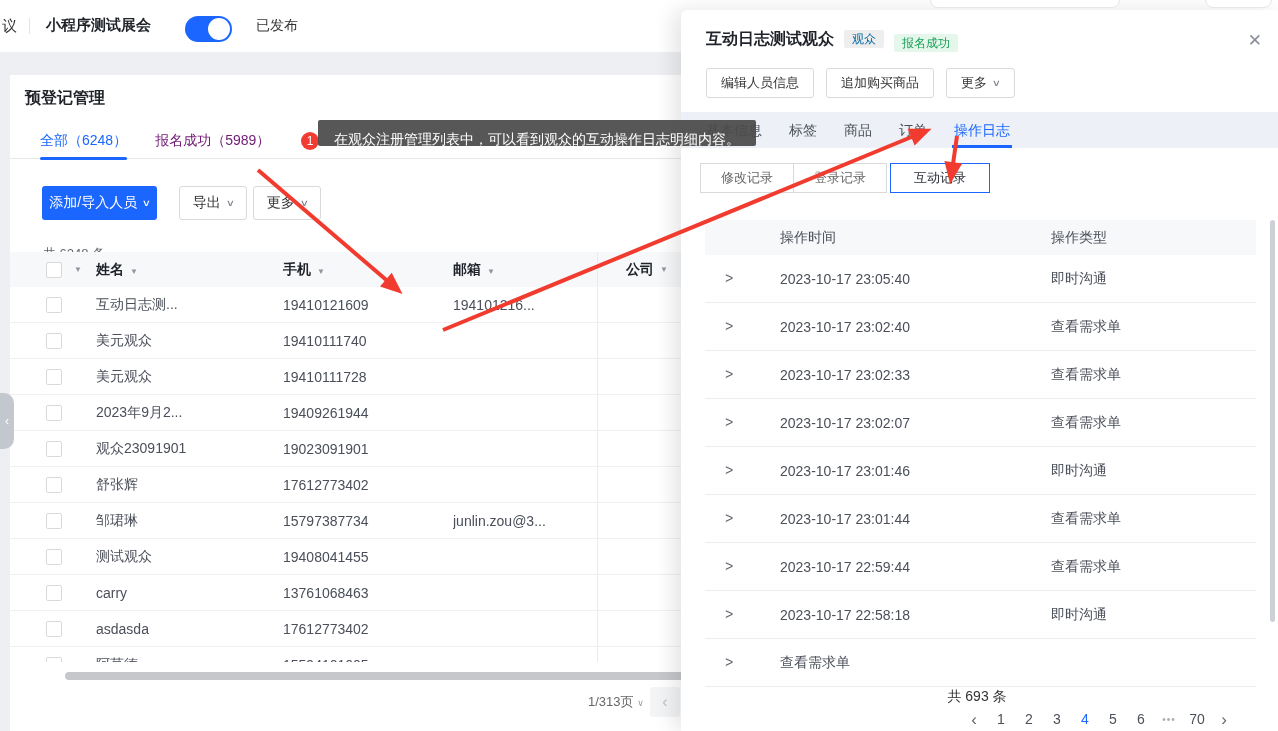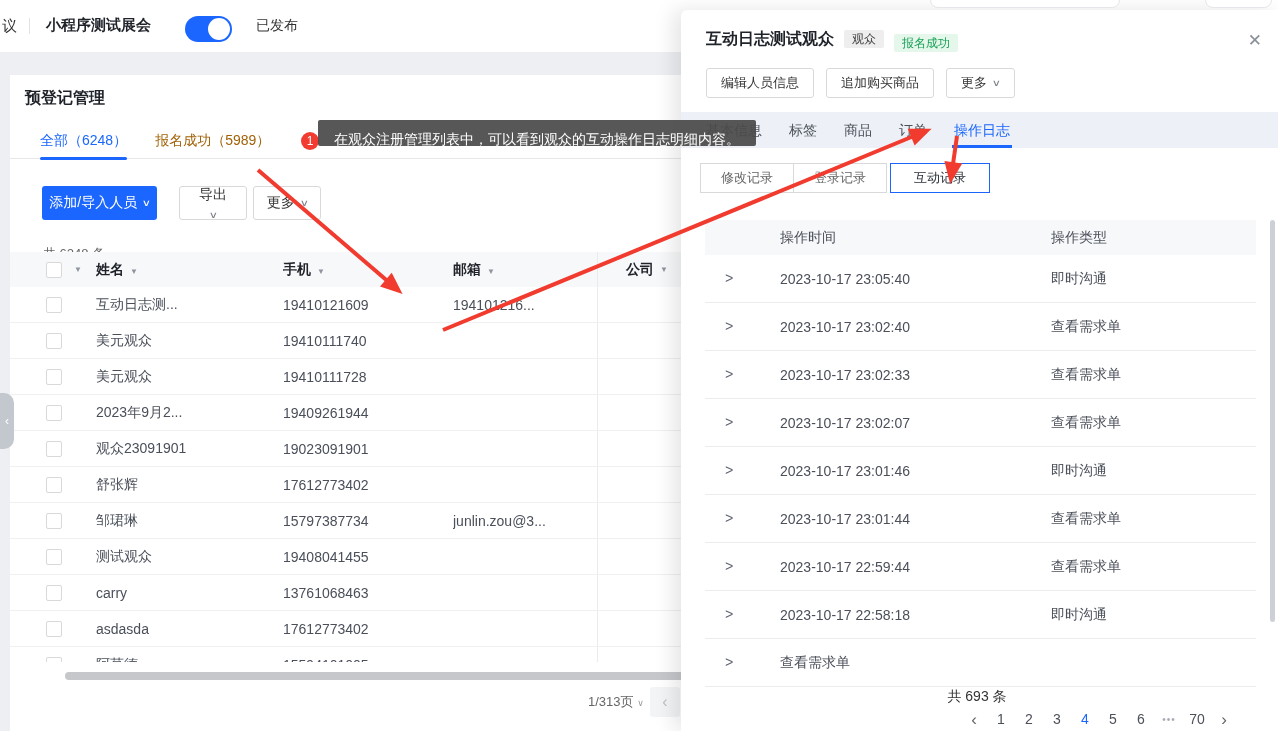--- a/index.html
+++ b/index.html
@@ -19,29 +19,29 @@
   
   .float-box { position:absolute; top:-9px; height:17px; background:#fff; border:1px solid #E4E6EA; border-radius:8px; z-index:30; }
   .float-box.b1 { left:930px; width:190px; }
   .float-box.b2 { left:1205px; width:67px; }
   
   .collapse { position:absolute; left:0; top:393px; width:14px; height:56px; background:#C3C7CE; border-radius:0 10px 10px 0; z-index:6; color:#fff; font-size:12px; display:flex; align-items:center; justify-content:center; cursor:pointer; }
   
   .card { position:absolute; left:10px; top:75px; right:0; bottom:0; background:#fff; z-index:1; }
   .page-title { position:absolute; left:15px; top:13px; font-size:16px; font-weight:700; color:#1F2329; }
   .tabs-row { position:absolute; left:0; right:0; top:48px; height:36px; border-bottom:1px solid #E7E7E7; display:flex; align-items:center; padding-left:30px; gap:28px; }
-  .tab { font-size:14px; color:#a16207; cursor:pointer; position:relative; height:36px; line-height:34px; }
+  .tab { font-size:14px; color:#701a75; cursor:pointer; position:relative; height:36px; line-height:34px; }
   .tab.active { color:#1A66FF; }
   .tab.active::after { content:""; position:absolute; left:0; right:0; bottom:-1px; height:3px; background:#1A66FF; border-radius:2px; }
   .badge { position:absolute; left:291px; top:57px; width:18px; height:18px; border-radius:50%; background:#F23C31; color:#fff; font-size:12px; display:flex; align-items:center; justify-content:center; z-index:55; }
   .btn { display:inline-flex; align-items:center; justify-content:center; gap:6px; border:1px solid #D9D9D9; border-radius:3px; background:#fff; color:#333; font-size:14px; cursor:pointer; }
   .btn .caret { font-size:9px; color:#7a7f88; transform:scaleX(1.4); }
   .btn-primary { position:absolute; left:32px; top:111px; width:115px; height:34px; background:#1A66FF; border:none; color:#fff; }
   .btn-primary .caret { color:#fff; }
-  .btn-export { position:absolute; left:169px; top:111px; width:68px; height:34px;flex-direction:column; }
+  .btn-export { position:absolute; left:169px; top:111px; width:68px; height:34px; }
   .btn-more { position:absolute; left:243px; top:111px; width:68px; height:34px; }
   .total-label { position:absolute; left:33px; top:170px; font-size:13px; color:#666; }
   
   .table-wrap { position:absolute; left:0; right:0; top:177px; height:410px; overflow:hidden; }
   .trow { display:grid; grid-template-columns:86px 187px 170px 144px 1fr; align-items:center; height:36px; border-bottom:1px solid #F0F0F0; }
   .thead { height:35px; background:#F7F8FA; border-bottom:none; font-weight:700; color:#1F2329; }
   .cell { font-size:14px; color:#4A4F59; white-space:nowrap; overflow:hidden; }
   .cell.co { border-left:1px solid #EBEBEB; height:100%; display:flex; align-items:center; padding-left:28px; }
   .thead .cell { color:#1F2329; }
   .sel-cell { display:flex; align-items:center; padding-left:36px; gap:6px; height:100%; }
@@ -52,21 +52,21 @@
   .left-pg .indicator { position:absolute; left:578px; top:6px; font-size:13px; color:#666; cursor:pointer; }
   .left-pg .prev { position:absolute; left:640px; top:0; width:30px; height:30px; background:#F3F4F6; border-radius:3px; color:#C0C0C0; font-size:16px; display:flex; align-items:center; justify-content:center; cursor:pointer; }
   
   .tooltip { position:absolute; left:318px; top:120px; height:26px; line-height:38px; padding:0 16px; background:rgba(74,74,74,.93); color:#fff; font-size:14px; border-radius:2px; white-space:nowrap; z-index:60; }
   
   .drawer { position:absolute; left:681px; top:10px; width:597px; height:721px; background:#fff; z-index:10; box-shadow:-8px 0 20px rgba(0,0,0,.10); border-top-left-radius:6px; }
   .d-close { position:absolute; right:16px; top:22px; font-size:17px; color:#8A8F99; cursor:pointer; line-height:1; }
   .d-titlerow { position:absolute; left:25px; top:16px; display:flex; align-items:center; gap:10px; }
   .d-title { font-size:16px; font-weight:700; color:#1F2329; }
   .tag { font-size:12px; padding:3px 8px; border-radius:2px; line-height:1; }
-  .tag-gray { background:#EEEEEE; color:#404040; }
+  .tag-gray { background:#EEEEEE; color:#0369a1; }
   .tag-green { background:#E5F6EA; color:#18A058;margin-top:8px; }
   .d-actions { position:absolute; left:25px; top:58px; display:flex; gap:12px; }
   .d-actions .btn { height:30px; padding:0 14px; font-size:13px; }
   .d-tabband { position:absolute; left:0; right:0; top:102px; height:36px; background:#EDF0F6; display:flex; align-items:center; padding-left:25px; gap:27px; }
   .d-tab { font-size:14px; color:#4B5059; cursor:pointer; position:relative; height:36px; line-height:36px; }
   .d-tab.active { color:#1A66FF; }
   .d-tab.active::after { content:""; position:absolute; left:-2px; right:-2px; bottom:0; height:3px; background:#1A66FF; }
   .d-subtabs { position:absolute; left:19px; top:153px; display:flex; }
   .d-subtab { height:30px; min-width:94px; padding:0 16px; border:1px solid #D9D9D9; background:#fff; display:flex; align-items:center; justify-content:center; font-size:13px; color:#666; cursor:pointer; }
   .d-subtab + .d-subtab { margin-left:-1px; }

